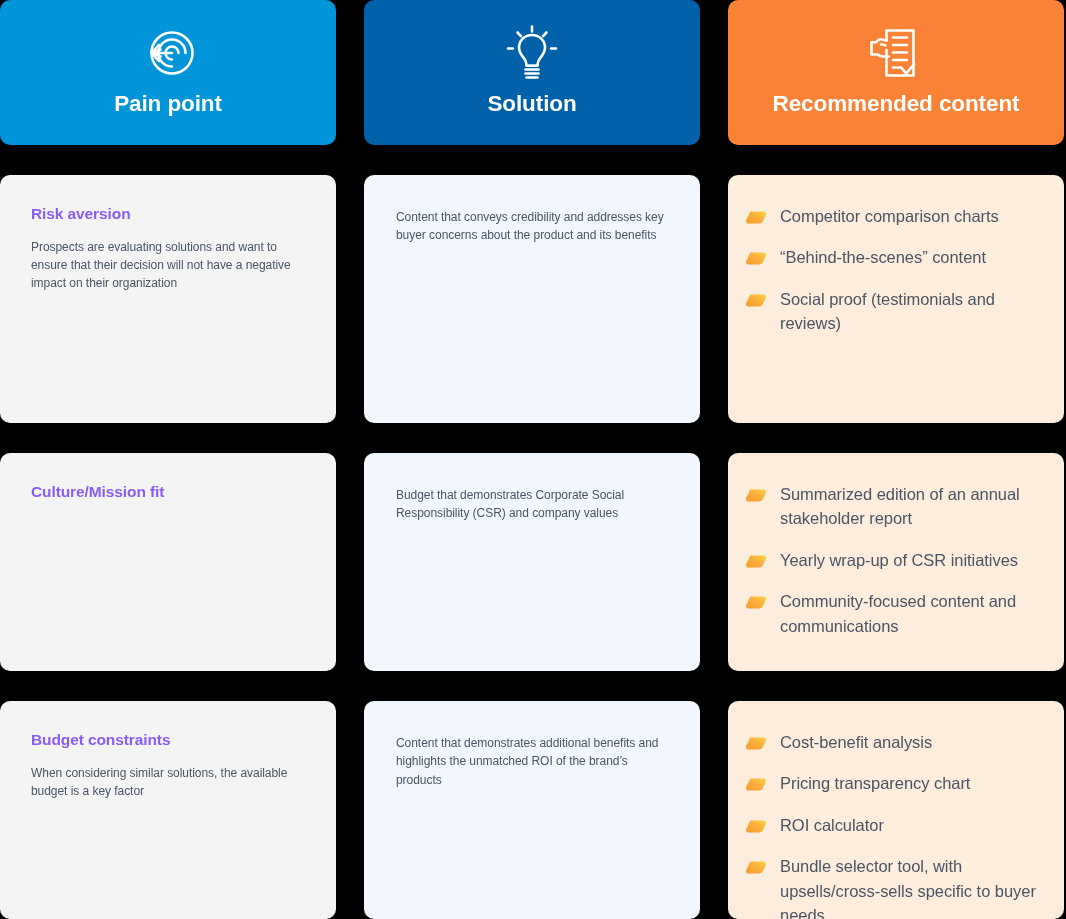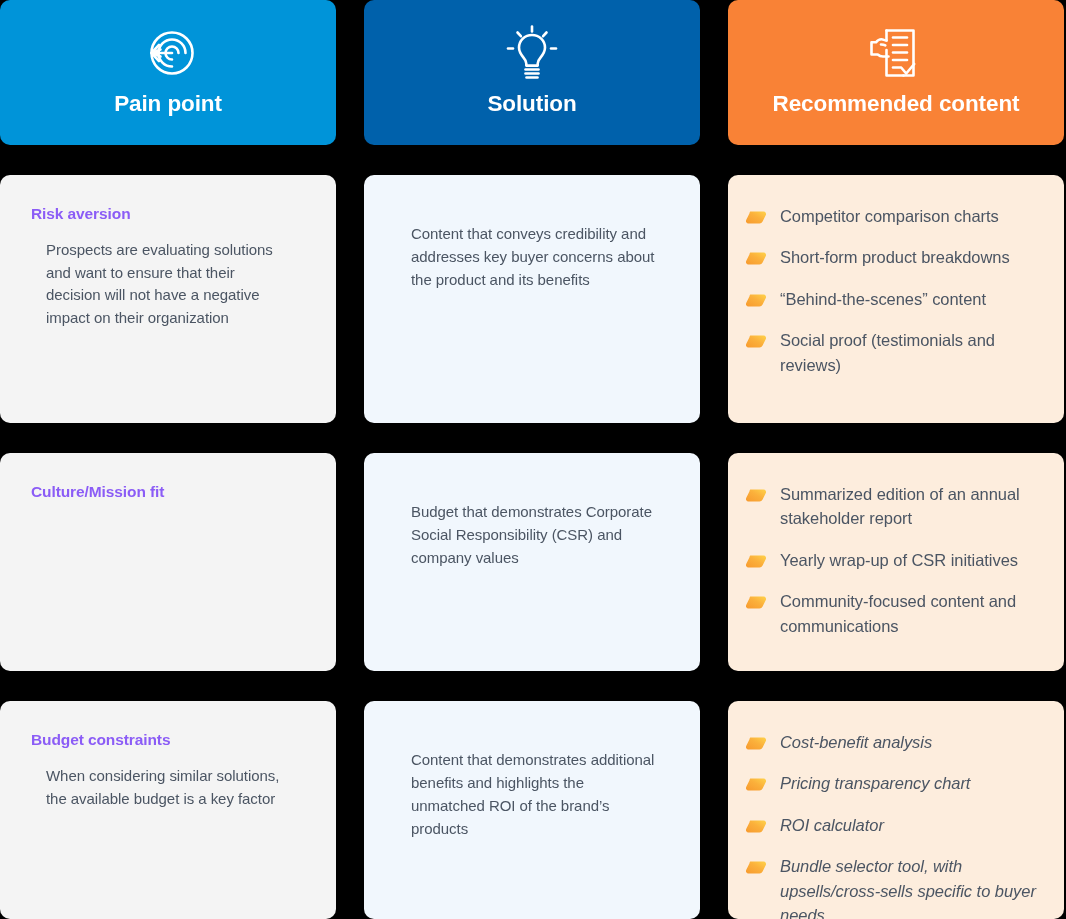--- a/index.html
+++ b/index.html
@@ -77,24 +77,24 @@
 
   .pain-title {
     font-size: 15.5px;
     font-weight: bold;
     color: #8b5cf6;
     margin: 0 0 14px 0;
     line-height: 1.2;
     letter-spacing: -0.1px;
   }
   .body-text {
-    font-size: 15px;
+    font-size: 12px;
     color: #4b5563;
     line-height: 1.53;
-    margin: 15px;
+    margin: 0;
     letter-spacing: -0.05px;
   }
 
   .bullet-list {
     list-style: none;
     margin: 0;
     padding: 0;
   }
   .bullet-item {
     display: flex;
@@ -194,26 +194,20 @@
       <li class="bullet-item">
         <span class="bullet-marker"><svg width="20" height="13" viewBox="0 0 20 13">
               <path d="M4.2 0.6 H17.6 a2.4 2.4 0 0 1 2.1 3.6 L16.6 10.4 a3.6 3.6 0 0 1 -3.1 2 H2.4 A2.4 2.4 0 0 1 0.3 8.8 L3.4 2.6 A3.6 3.6 0 0 1 4.2 0.6 Z" fill="url(#bulletGrad)"></path>
             </svg></span>
         <span class="bullet-text">Competitor comparison charts</span>
       </li>
       <li class="bullet-item">
         <span class="bullet-marker"><svg width="20" height="13" viewBox="0 0 20 13">
               <path d="M4.2 0.6 H17.6 a2.4 2.4 0 0 1 2.1 3.6 L16.6 10.4 a3.6 3.6 0 0 1 -3.1 2 H2.4 A2.4 2.4 0 0 1 0.3 8.8 L3.4 2.6 A3.6 3.6 0 0 1 4.2 0.6 Z" fill="url(#bulletGrad)"></path>
             </svg></span>
-        <span class="bullet-text">Short-form product breakdowns</span>
-      </li>
-      <li class="bullet-item">
-        <span class="bullet-marker"><svg width="20" height="13" viewBox="0 0 20 13">
-              <path d="M4.2 0.6 H17.6 a2.4 2.4 0 0 1 2.1 3.6 L16.6 10.4 a3.6 3.6 0 0 1 -3.1 2 H2.4 A2.4 2.4 0 0 1 0.3 8.8 L3.4 2.6 A3.6 3.6 0 0 1 4.2 0.6 Z" fill="url(#bulletGrad)"></path>
-            </svg></span>
         <span class="bullet-text">“Behind-the-scenes” content</span>
       </li>
       <li class="bullet-item">
         <span class="bullet-marker"><svg width="20" height="13" viewBox="0 0 20 13">
               <path d="M4.2 0.6 H17.6 a2.4 2.4 0 0 1 2.1 3.6 L16.6 10.4 a3.6 3.6 0 0 1 -3.1 2 H2.4 A2.4 2.4 0 0 1 0.3 8.8 L3.4 2.6 A3.6 3.6 0 0 1 4.2 0.6 Z" fill="url(#bulletGrad)"></path>
             </svg></span>
         <span class="bullet-text">Social proof (testimonials and reviews)</span>
       </li>
     </ul>
   </div>
@@ -247,21 +241,21 @@
     </ul>
   </div>
 
   <div class="cell cell-pain" style="grid-column:1;grid-row:7;">
     <div class="pain-title">Budget constraints</div>
     <div class="body-text">When considering similar solutions, the available budget is a key factor</div>
   </div>
   <div class="cell cell-solution" style="grid-column:3;grid-row:7;">
     <div class="body-text">Content that demonstrates additional benefits and highlights the unmatched ROI of the brand’s products</div>
   </div>
-  <div class="cell cell-content" style="grid-column:5;grid-row:7;font-style:italic;">
+  <div class="cell cell-content" style="grid-column:5;grid-row:7;">
     <ul class="bullet-list">
       <li class="bullet-item">
         <span class="bullet-marker"><svg width="20" height="13" viewBox="0 0 20 13">
               <path d="M4.2 0.6 H17.6 a2.4 2.4 0 0 1 2.1 3.6 L16.6 10.4 a3.6 3.6 0 0 1 -3.1 2 H2.4 A2.4 2.4 0 0 1 0.3 8.8 L3.4 2.6 A3.6 3.6 0 0 1 4.2 0.6 Z" fill="url(#bulletGrad)"></path>
             </svg></span>
         <span class="bullet-text">Cost-benefit analysis</span>
       </li>
       <li class="bullet-item">
         <span class="bullet-marker"><svg width="20" height="13" viewBox="0 0 20 13">
               <path d="M4.2 0.6 H17.6 a2.4 2.4 0 0 1 2.1 3.6 L16.6 10.4 a3.6 3.6 0 0 1 -3.1 2 H2.4 A2.4 2.4 0 0 1 0.3 8.8 L3.4 2.6 A3.6 3.6 0 0 1 4.2 0.6 Z" fill="url(#bulletGrad)"></path>

